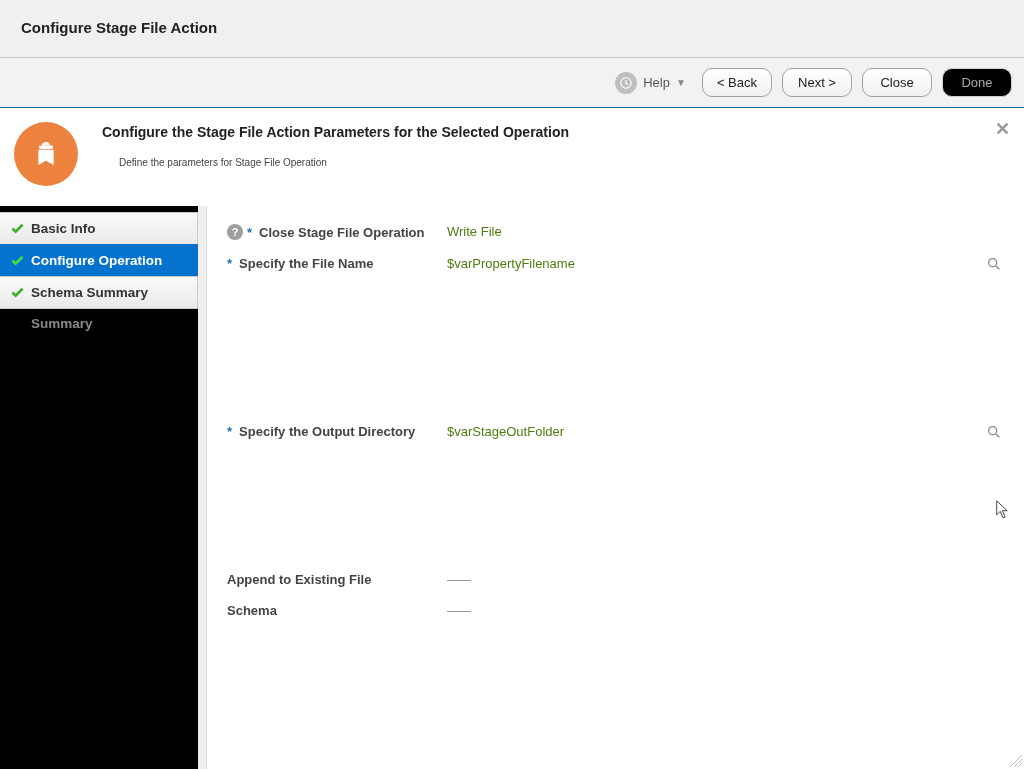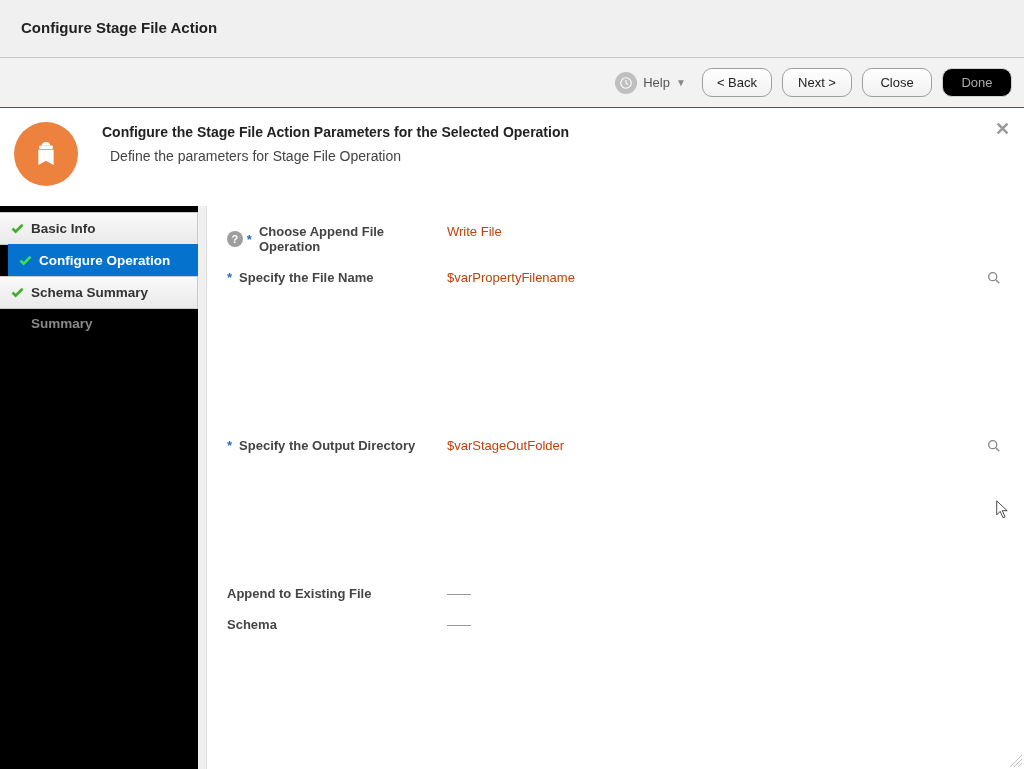--- a/index.html
+++ b/index.html
@@ -71,21 +71,21 @@
     position:relative;
   }
   .intro .icon-circle {
     width:64px; height:64px; border-radius:50%;
     background:#ed813e;
     display:flex; align-items:center; justify-content:center;
     flex-shrink:0;
   }
   .intro .icon-circle svg { width:34px; height:34px; }
   .intro h2 { margin:2px 0 3px 0; font-size:14px; font-weight:bold; color:#222; }
-  .intro p { margin:8px; font-size:14px; color:#444; }
+  .intro p { margin:17px; font-size:10px; color:#444; }
   .intro .close-x {
     position:absolute; top:10px; right:14px;
     font-size:18px; color:#999; cursor:pointer;
     font-weight:bold;
   }
 
   
   .main {
     display:flex;
     align-items:stretch;
@@ -109,21 +109,20 @@
     border:1px solid #c9c9c9;
     border-left:none;
     background: linear-gradient(#fafafa, #e9e9e9);
     margin-bottom:-1px;
     cursor:pointer;
   }
   .step.active {
     background:#0572ce;
     color:#fff;
     border-color:#0572ce;
-    margin-left:8px;
   }
   .step .check { width:15px; height:15px; flex-shrink:0; }
   .step.summary {
     border:none;
     background:none;
     color:#888;
     font-weight:bold;
     cursor:default;
   }
 
@@ -152,21 +151,21 @@
     align-items:center;
     gap:4px;
   }
   .field-label .qmark {
     width:16px; height:16px; border-radius:50%;
     background:#9e9e9e; color:#fff;
     display:inline-flex; align-items:center; justify-content:center;
     font-size:11px; font-weight:bold;
   }
   .asterisk { color:#1e6fc1; font-weight:bold; margin-right:3px; }
-  .field-value { color:#c2410c; font-size:13px; flex:1; }
+  .field-value { color:#4d7c0f; font-size:13px; flex:1; }
   .mag-btn {
     width:18px; height:18px; cursor:pointer; color:#888;
     margin-left:auto;
     align-self:flex-start;
   }
   .mag-btn svg { width:16px; height:16px; }
   .ph-line {
     display:inline-block;
     width:24px;
     border-bottom:1px solid #999;
@@ -255,21 +254,21 @@
       <span>Summary</span>
     </div>
   </div>
 
   <div class="content">
 
     <div class="field-row">
       <div class="field-label">
         <span class="qmark">?</span>
         <span class="asterisk">*</span>
-        <span>Choose Append File Operation</span>
+        <span>Close Stage File Operation</span>
       </div>
       <div class="field-value">Write File</div>
     </div>
 
     <div class="field-row has-gap">
       <div class="field-label">
         <span class="asterisk">*</span>
         <span>Specify the File Name</span>
       </div>
       <div class="field-value">$varPropertyFilename</div>

